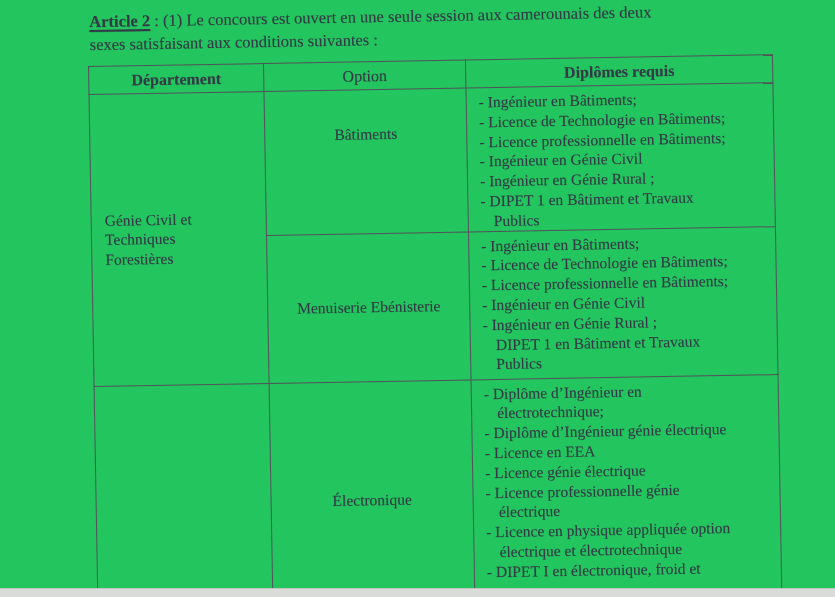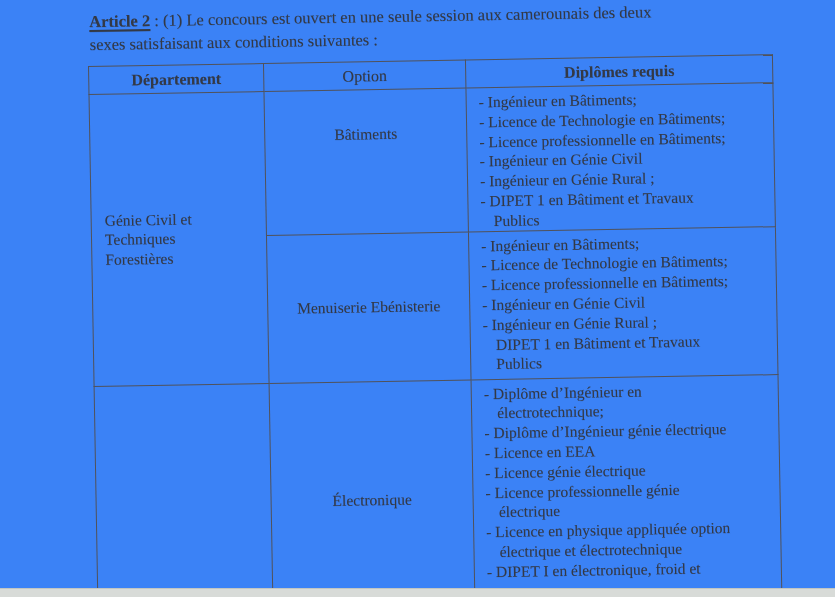--- a/index.html
+++ b/index.html
@@ -1,19 +1,19 @@
 <!DOCTYPE html>
 <html><head>
 <meta charset="utf-8">
 <style>
   html, body { margin: 0; padding: 0; background: #ffffff; }
   .page {
     position: relative;
     width: 835px; height: 597px;
-    background: #3b82f6;
+    background: #22c55e;
     overflow: hidden;
     font-family: "Liberation Serif", "DejaVu Serif", serif;
     color: #333946;
   }
   .tilt {
     position: absolute; left: 0; top: 0; width: 835px; height: 700px;
     transform: rotate(-1deg);
     transform-origin: 95px 66px;
   }
   .intro {

